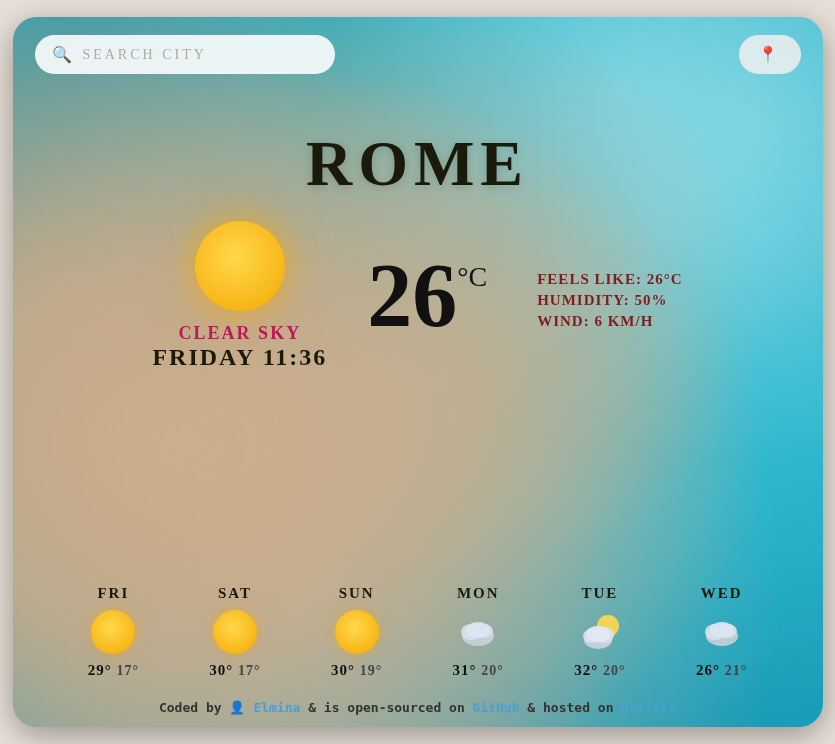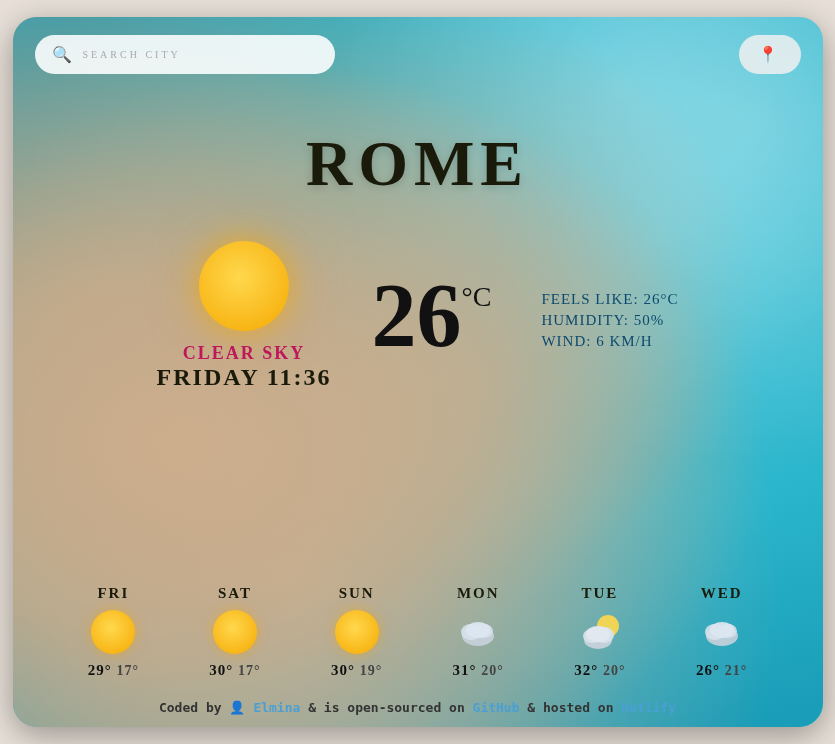--- a/index.html
+++ b/index.html
@@ -73,21 +73,21 @@
     .search-icon {
       color: #666;
       font-size: 16px;
     }
 
     .search-input {
       border: none;
       background: transparent;
       outline: none;
       font-family: 'Georgia', serif;
-      font-size: 10px;
+      font-size: 14px;
       letter-spacing: 3px;
       color: #1d4ed8;
       width: 100%;
       text-transform: uppercase;
     }
 
     .search-input::placeholder {
       color: #aaa;
       letter-spacing: 3px;
     }
@@ -116,21 +116,20 @@
     
     .main-weather {
       position: absolute;
       top: 110px;
       left: 0;
       right: 0;
       display: flex;
       flex-direction: column;
       align-items: center;
       z-index: 10;
-      gap: 20px;
     }
 
     .city-name {
       font-size: 64px;
       font-weight: bold;
       color: #1a1a0a;
       letter-spacing: 6px;
       text-shadow: 0 2px 8px rgba(0,0,0,0.15);
       font-family: 'Georgia', serif;
     }
@@ -198,22 +197,22 @@
       margin-left: 10px;
       display: flex;
       flex-direction: column;
       gap: 4px;
       justify-content: center;
       padding-top: 8px;
     }
 
     .detail-item {
       font-size: 15px;
-      font-weight: normal;
-      color: #0c4a6e;
+      font-weight: bold;
+      color: #7f1d1d;
       letter-spacing: 1px;
       text-transform: uppercase;
     }
 
     
     .forecast-bar {
       position: absolute;
       bottom: 48px;
       left: 0;
       right: 0;

